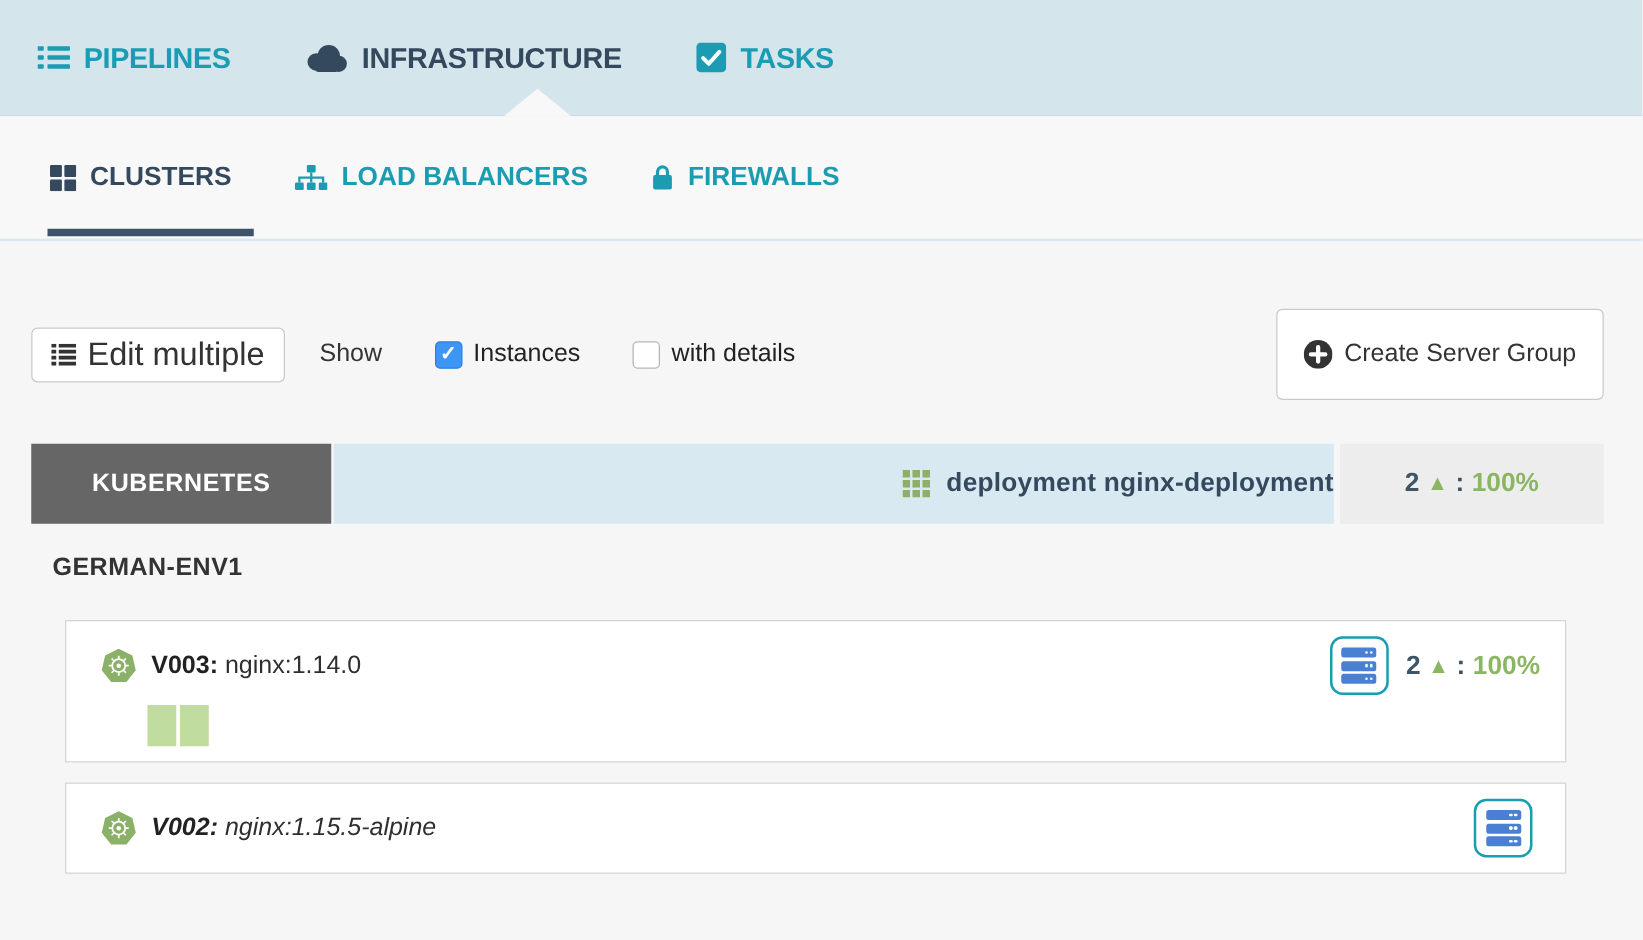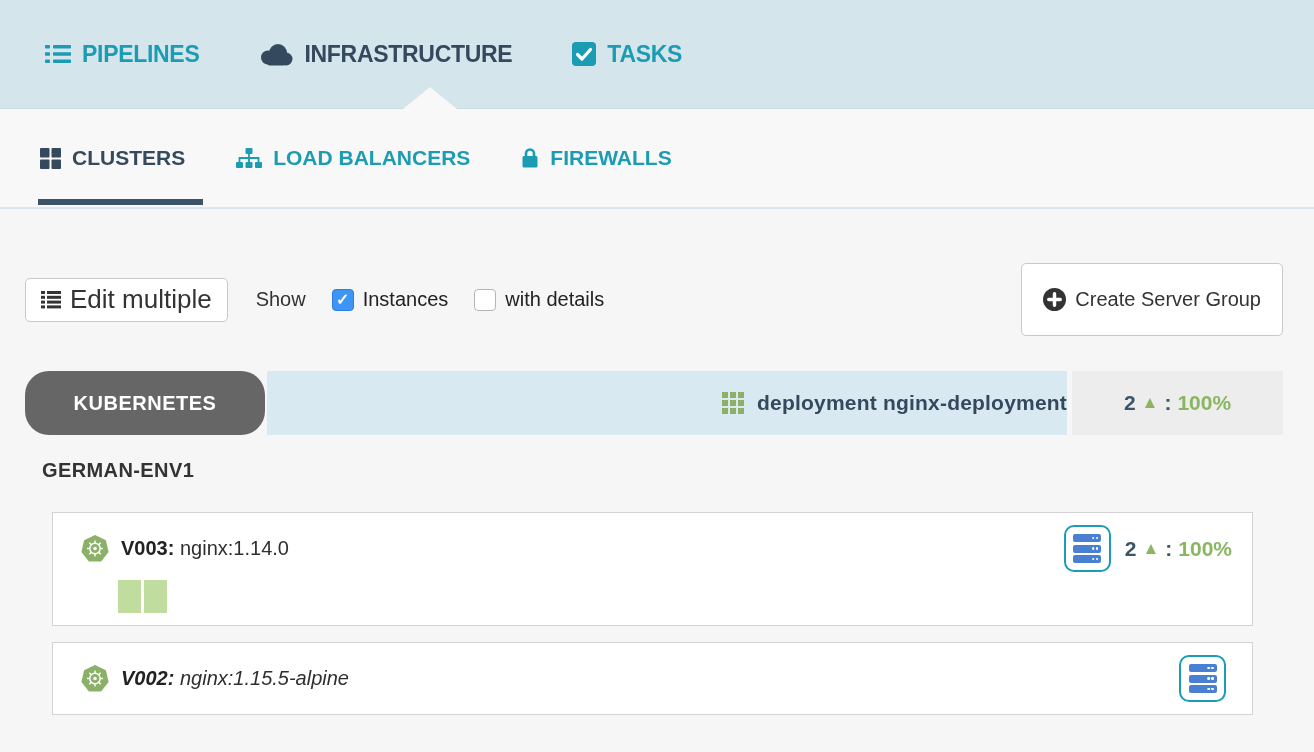--- a/index.html
+++ b/index.html
@@ -1,20 +1,20 @@
 <!DOCTYPE html>
 <html><head>
 <meta charset="utf-8">
 <style>
   * { margin:0; padding:0; box-sizing:border-box; }
   html,body { width:1314px; height:752px; font-family:"Liberation Sans", sans-serif; background:#f6f6f6; overflow:hidden; }
 
   
-  .topnav { position:relative; height:109px; background:#d4e5ec; display:flex; align-items:center;
-            padding-left:45px; gap:60px; border-bottom:1px solid #c9dce5; }
+  .topnav { position:relative; height:93px; background:#d4e5ec; display:flex; align-items:center;
+            padding-left:30px; gap:60px; border-bottom:1px solid #c9dce5; }
   .topnav-item { display:flex; align-items:center; gap:11px; font-size:23px; font-weight:bold;
                  letter-spacing:-0.3px; color:#1b9cb3; cursor:pointer; }
   .topnav-item.active { color:#34495e; }
   .caret { position:absolute; left:430px; bottom:-1px; transform:translateX(-50%);
            width:0; height:0; border-left:27px solid transparent; border-right:27px solid transparent;
            border-bottom:22px solid #f8f8f8; }
 
   
   .subnav { position:relative; height:100px; background:#f8f8f8; border-bottom:2px solid #d9e7ee;
             display:flex; align-items:center; padding-left:40px; gap:51px; }
@@ -25,31 +25,31 @@
                  bottom:2px; height:6px; background:#3d5468; }
 
   
   .main { padding:0 31px 0 25px; }
   .controls-row { margin-top:54px; display:flex; align-items:center; }
   .btn { background:#fff; border:1px solid #c9c9c9; border-radius:5px; display:inline-flex;
          align-items:center; gap:9px; color:#333; cursor:pointer; font-family:inherit; }
   .btn-edit { height:44px; padding:0 15px; font-size:26px;text-align:center; }
   .btn-create { height:73px; padding:0 21px; font-size:20px; margin-left:auto; }
   .show-label { margin-left:28px; font-size:20px; color:#333; }
-  .cb-group { display:flex; align-items:center; gap:9px; margin-left:26px; cursor:pointer; }
+  .cb-group { display:flex; align-items:center; gap:9px; margin-left:42px; cursor:pointer; }
   .cb { width:22px; height:22px; border-radius:4px; flex:0 0 auto; display:flex; align-items:center; justify-content:center; }
   .cb.checked { background:#3d95f5; border:1px solid #2a7fe0; }
   .cb.checked::after { content:"✓"; color:#fff; font-size:16px; font-weight:bold; line-height:1; }
   .cb.unchecked { background:#fff; border:1px solid #b5b5b5; }
   .cb-label { font-size:20px; color:#222; }
 
   
   .cluster-header { margin-top:35px; display:flex; height:64px; }
   .provider-badge { width:240px; background:#666; color:#fff; font-size:20px; font-weight:bold;
-                    letter-spacing:0.5px; display:flex; align-items:center; justify-content:center;border-radius:24px; }
+                    letter-spacing:0.5px; display:flex; align-items:center; justify-content:center; }
   .cluster-title-bar { width:800px; margin-left:2px; background:#d8e9f1; display:flex;
                        align-items:center; gap:13px; padding-left:18px; cursor:pointer;justify-content:flex-end; }
   .cluster-title { font-size:21px; font-weight:bold; color:#34495e; letter-spacing:0.2px; }
   .cluster-health-badge { width:211px; margin-left:5px; background:#ededed; display:flex;
                           align-items:center; justify-content:center; gap:6px; font-size:21px; }
   .h-count { color:#3d5567; font-weight:600; }
   .h-arrow { color:#8bb661; font-size:17px; }
   .h-sep   { color:#3d5567; font-weight:600; }
   .h-pct   { color:#8bb661; font-weight:600; }
 

